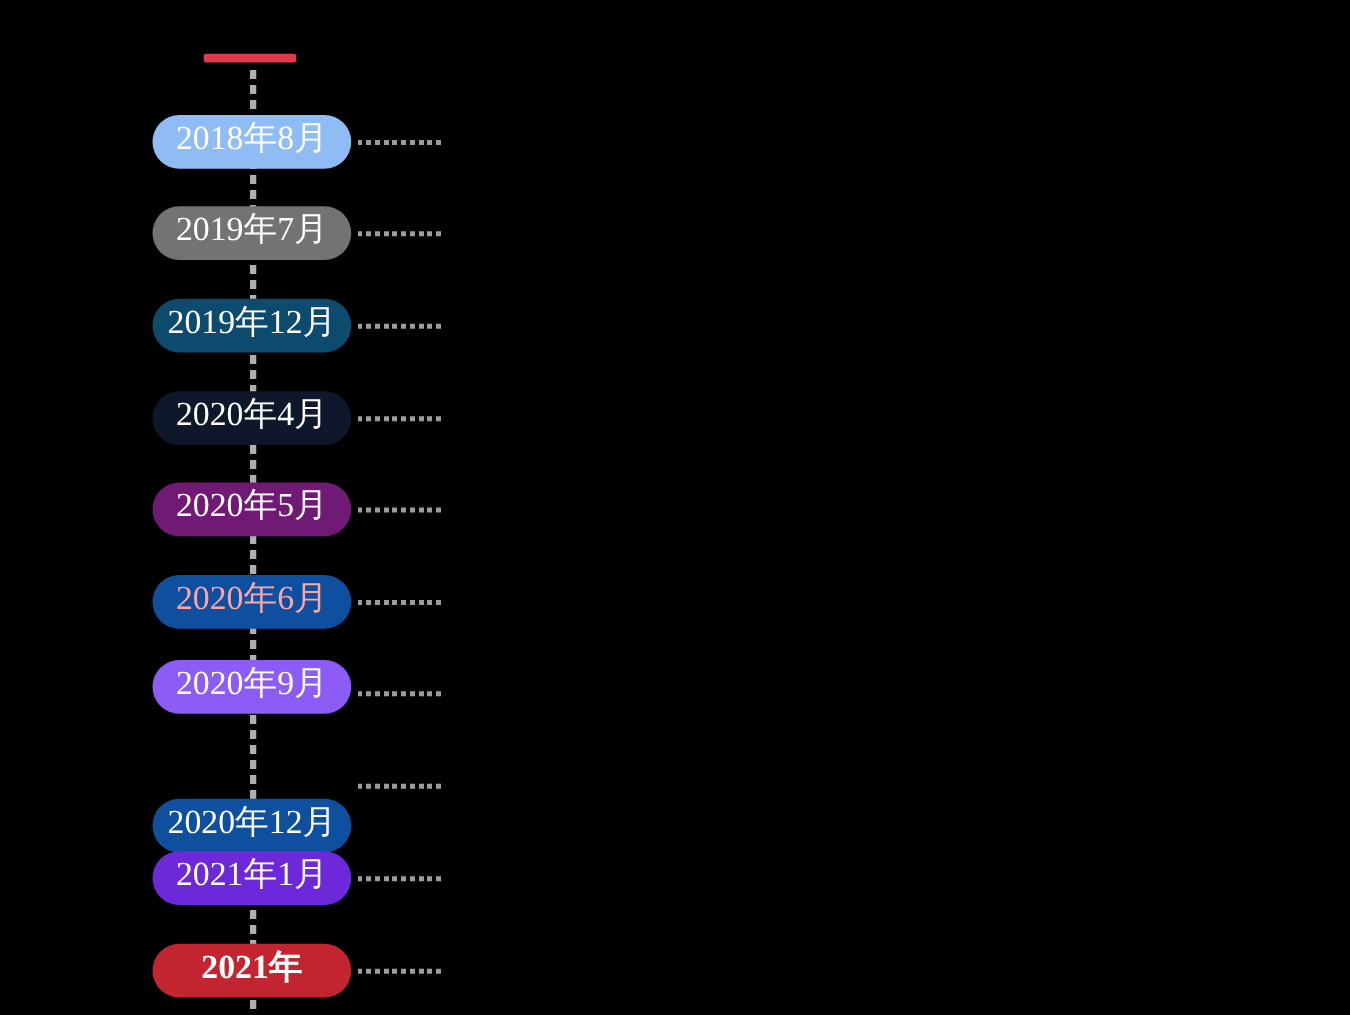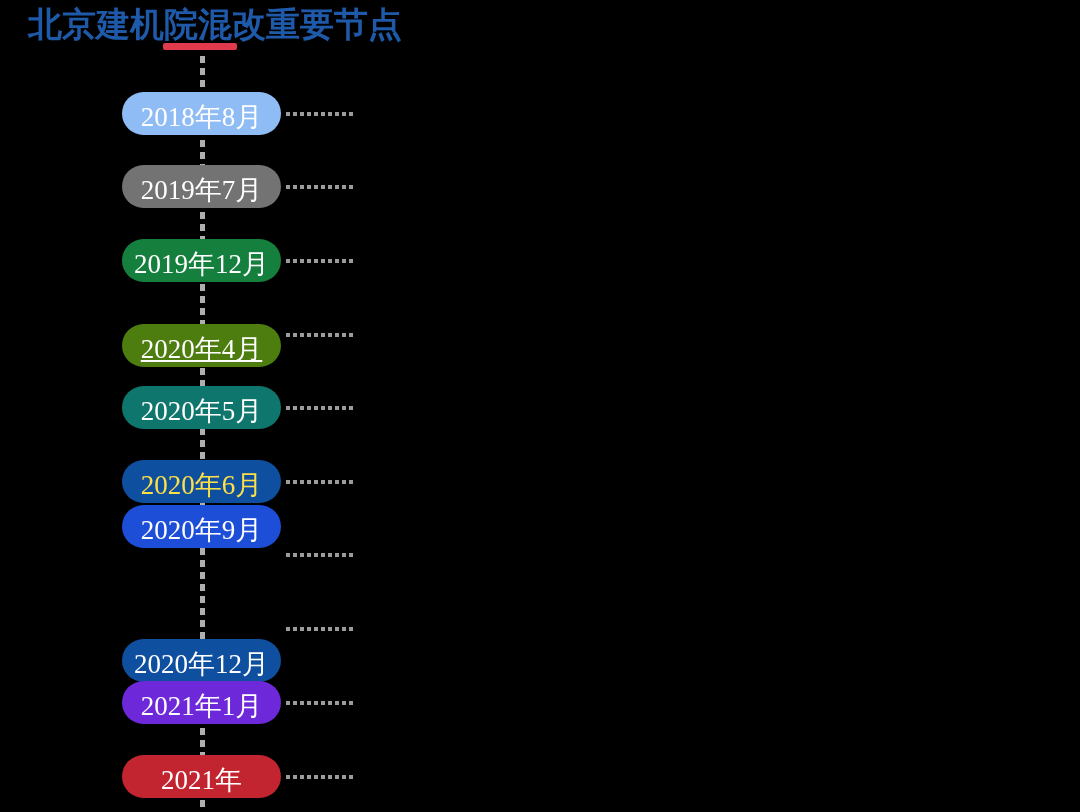--- a/index.html
+++ b/index.html
@@ -38,89 +38,88 @@
     height: 756px;
     z-index: 1;
   }
   .node-pill {
     position: absolute;
     left: 122px;
     width: 159px;
     height: 43px;
     border-radius: 22px;
     display: flex;
-    align-items: flex-end;
+    align-items: flex-start;
     justify-content: center;
     z-index: 2;
     font-family: "Liberation Serif", "DejaVu Serif", serif;
     font-size: 27px;
     color: #ffffff;
     white-space: nowrap;
   }
-  .node-pill.bold { font-weight: normal; }
+  .node-pill.bold { font-weight: bold; }
   .leader-line {
     position: absolute;
     left: 286px;
     width: 70px;
     height: 4px;
     z-index: 2;
   }
 </style>
 </head>
 <body>
 
 <div class="stage">
-  <h1 class="page-title" style="color: rgb(30, 90, 169);">北京建机院混改重要节点</h1>
   <div class="title-underline" style="background: rgb(226, 58, 77);"></div>
   <div class="timeline-axis" style="background: repeating-linear-gradient(rgb(175, 175, 175) 0px, rgb(175, 175, 175) 7px, transparent 7px, transparent 12px);"></div>
   <div id="nodes-root">
   <div>
     <div class="node-pill" style="top: 92px; background: rgb(143, 188, 245); color: rgb(255, 255, 255);">
       <span>2018年8月</span>
     </div>
     <div class="leader-line" style="top: 112px; background: repeating-linear-gradient(90deg, rgb(156, 156, 156) 0px, rgb(156, 156, 156) 4px, transparent 4px, transparent 7px);"></div>
   </div>
 
   <div>
     <div class="node-pill" style="top: 165px; background: #737373; color: rgb(255, 255, 255);">
       <span>2019年7月</span>
     </div>
     <div class="leader-line" style="top: 185px; background: repeating-linear-gradient(90deg, rgb(156, 156, 156) 0px, rgb(156, 156, 156) 4px, transparent 4px, transparent 7px);"></div>
   </div>
 
   <div>
-    <div class="node-pill" style="top: 239px; background: #15803d; color: rgb(255, 255, 255);">
+    <div class="node-pill" style="top: 239px; background: #0c4a6e; color: rgb(255, 255, 255);">
       <span>2019年12月</span>
     </div>
     <div class="leader-line" style="top: 259px; background: repeating-linear-gradient(90deg, rgb(156, 156, 156) 0px, rgb(156, 156, 156) 4px, transparent 4px, transparent 7px);"></div>
   </div>
 
   <div>
-    <div class="node-pill" style="top: 324px; background: #4d7c0f; color: rgb(255, 255, 255); text-decoration: underline;">
+    <div class="node-pill" style="top: 313px; background: #0f172a; color: rgb(255, 255, 255);">
       <span>2020年4月</span>
     </div>
     <div class="leader-line" style="top: 333px; background: repeating-linear-gradient(90deg, rgb(156, 156, 156) 0px, rgb(156, 156, 156) 4px, transparent 4px, transparent 7px);"></div>
   </div>
 
   <div>
-    <div class="node-pill" style="top: 386px; background: #0f766e; color: rgb(255, 255, 255);">
+    <div class="node-pill" style="top: 386px; background: #701a75; color: rgb(255, 255, 255);">
       <span>2020年5月</span>
     </div>
     <div class="leader-line" style="top: 406px; background: repeating-linear-gradient(90deg, rgb(156, 156, 156) 0px, rgb(156, 156, 156) 4px, transparent 4px, transparent 7px);"></div>
   </div>
 
   <div>
-    <div class="node-pill" style="top: 460px; background: rgb(15, 79, 160); color: #fde047;">
+    <div class="node-pill" style="top: 460px; background: rgb(15, 79, 160); color: #fca5a5;">
       <span>2020年6月</span>
     </div>
     <div class="leader-line" style="top: 480px; background: repeating-linear-gradient(90deg, rgb(156, 156, 156) 0px, rgb(156, 156, 156) 4px, transparent 4px, transparent 7px);"></div>
   </div>
 
   <div>
-    <div class="node-pill" style="top: 505px; background: #1d4ed8; color: rgb(255, 255, 255);">
+    <div class="node-pill" style="top: 528px; background: #8b5cf6; color: rgb(255, 255, 255);">
       <span>2020年9月</span>
     </div>
     <div class="leader-line" style="top: 553px; background: repeating-linear-gradient(90deg, rgb(156, 156, 156) 0px, rgb(156, 156, 156) 4px, transparent 4px, transparent 7px);"></div>
   </div>
 
   <div>
     <div class="node-pill" style="top: 607px; background: rgb(15, 79, 160); color: rgb(255, 255, 255); margin-top: 32px;">
       <span>2020年12月</span>
     </div>
     <div class="leader-line" style="top: 627px; background: repeating-linear-gradient(90deg, rgb(156, 156, 156) 0px, rgb(156, 156, 156) 4px, transparent 4px, transparent 7px);"></div>

